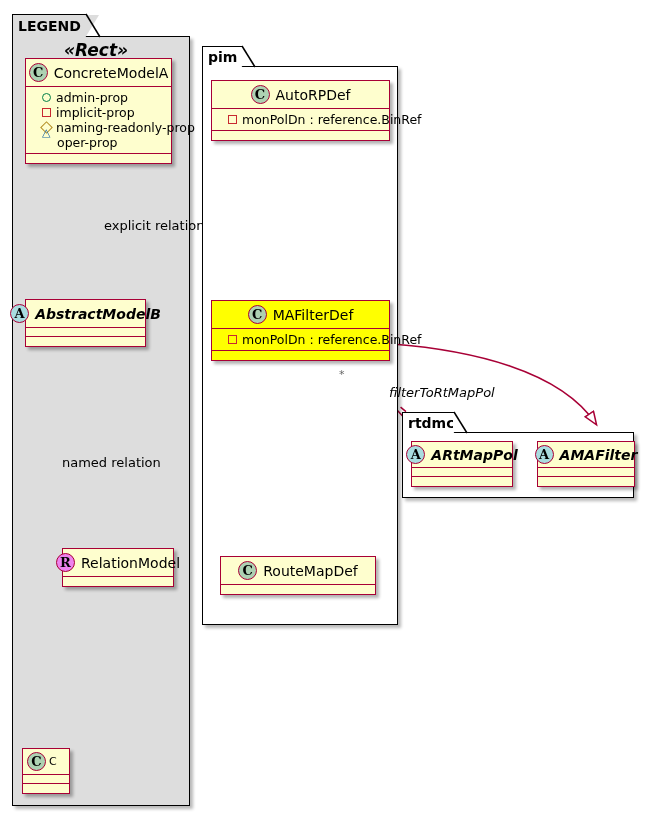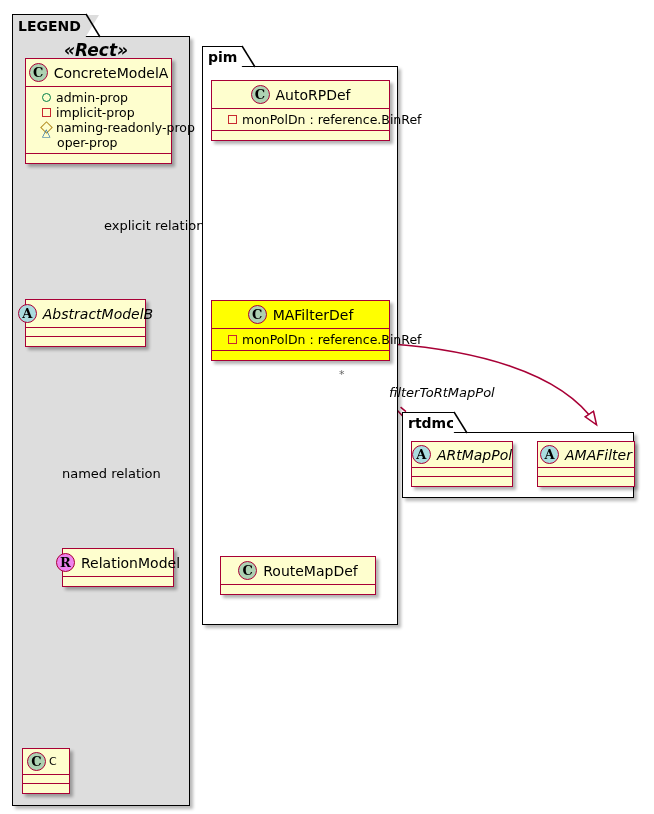--- a/index.html
+++ b/index.html
@@ -106,21 +106,21 @@
     display: flex;
     align-items: center;
     justify-content: center;
     gap: 6px;
     padding: 4px 6px;
     border-bottom: 1.4px solid #A80036;
     white-space: nowrap;
   }
   .cls.leftname .hdr { justify-content: flex-start; }
   .cls .hdr .title { font-size: 14px; }
-  .cls .hdr .title.italic { font-style: italic; font-weight: normal; }
+  .cls .hdr .title.italic { font-style: italic; font-weight: bold; }
   .cls .attrs {
     box-sizing: border-box;
     padding: 3px 5px 3px 16px;
     border-bottom: 1.4px solid #A80036;
   }
   .cls .attrs.empty { padding: 0; height: 9px; }
   .cls .ops { box-sizing: border-box; height: 9px; }
   .attr-row {
     display: flex;
     align-items: center;
@@ -290,21 +290,21 @@
   <div class="cls leftname" id="cls-c" style="left:22px; top:748px; width:48px;">
     <div class="hdr" style="padding:3px 4px; gap:3px;">
       <span class="badge badge-C">C</span>
       <span class="title" style="font-size:11px;">C</span>
     </div>
     <div class="attrs empty"></div>
     <div class="ops"></div>
   </div>
 
   <div class="edge-label" style="left:104px; top:218px;">explicit relation</div>
-  <div class="edge-label" style="left:62px; top:466px;">named relation</div>
+  <div class="edge-label" style="left:62px; top:455px;">named relation</div>
 
   <div class="pkg" id="pkg-pim"></div>
   <div class="pkg-tab" id="tab-pim">
     <span>pim</span>
     <span class="fold"></span>
   </div>
   <svg style="position:absolute;left:242px;top:46px;width:14px;height:22px;overflow:visible;">
     <line x1="0" y1="0" x2="13" y2="21" stroke="#000" stroke-width="1.5"></line>
   </svg>
 

